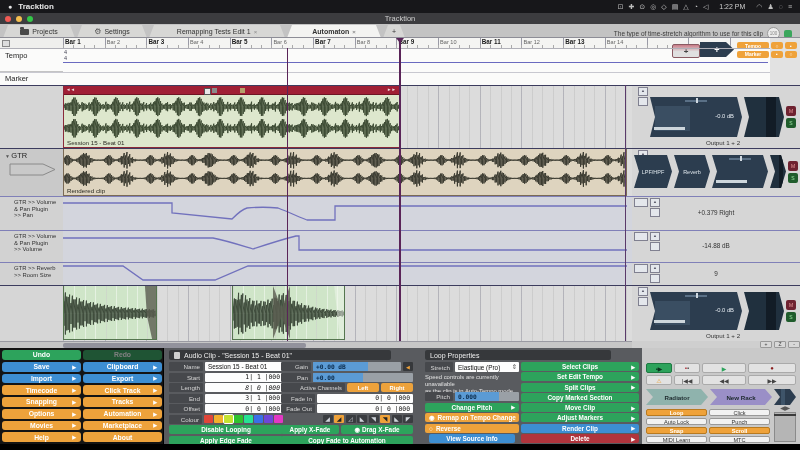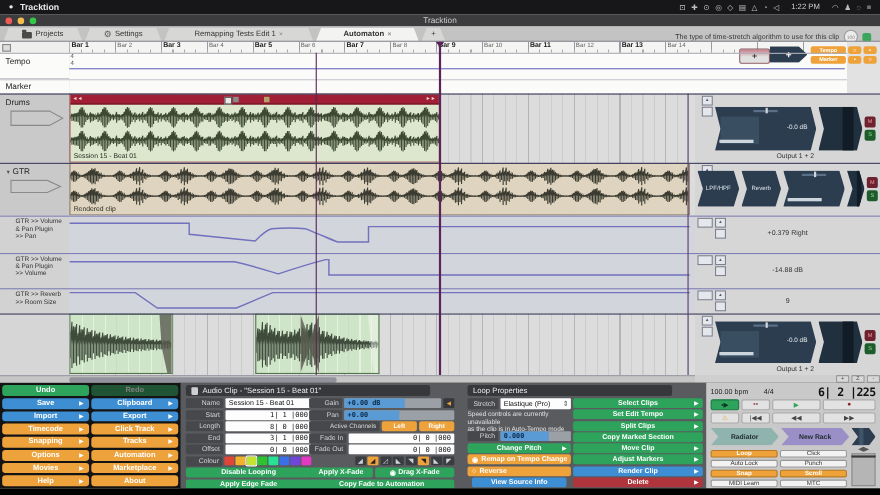--- a/index.html
+++ b/index.html
@@ -214,26 +214,20 @@
         <div class="bar-label even" style="left: 543.8px;">Bar 14</div>
       </div>
   </div>
 
   <div class="abs hdrcell whitelane" style="top:48px;height:24px;border-bottom:1px solid #c4c4c4;">
     <div class="tname">Tempo</div>
   </div>
   <div class="abs hdrcell whitelane" style="top:72px;height:13px;">
     <div class="tname" style="margin-top:2px;">Marker</div>
   </div>
-  <div class="abs hdrcell" style="top:85px;height:63px;">
-    <div class="tname">Drums</div>
-    <svg class="iobox" width="50" height="15">
-        <path d="M1,1 H36 L48,7.5 L36,14 H1 Z" fill="none" stroke="#8a8a8a"></path>
-      </svg>
-  </div>
   <div class="abs hdrcell" style="top:148px;height:48px;">
     <div class="tname"><span style="font-size:5px;color:#555;">▼ </span><span>GTR</span></div>
     <svg class="iobox" width="48" height="13">
         <path d="M1,1 H34 L46,6.5 L34,12 H1 Z" fill="none" stroke="#8a8a8a"></path>
       </svg>
   </div>
   <div class="abs hdrcell autohdr" style="top:196px;height:34px;">
     <div>GTR &gt;&gt; Volume</div>
     <div>&amp; Pan Plugin</div>
     <div>&gt;&gt; Pan</div>
@@ -546,21 +540,21 @@
           <div class="prow">
             <div class="plabel" style="width: 34px;">Name</div>
             <div class="pfield lft" style="flex: 1 1 0%;">Session 15 - Beat 01</div>
           </div>
           <div class="prow">
             <div class="plabel" style="width: 34px;">Start</div>
             <div class="pfield" style="flex: 1 1 0%;">1| 1 |000</div>
           </div>
           <div class="prow">
             <div class="plabel" style="width: 34px;">Length</div>
-            <div class="pfield" style="flex: 1 1 0%;">8| 0 |000</div>
+            <div class="pfield" style="flex: 1 1 0%; font-style: italic;">8| 0 |000</div>
           </div>
           <div class="prow">
             <div class="plabel" style="width: 34px;">End</div>
             <div class="pfield" style="flex: 1 1 0%;">3| 1 |000</div>
           </div>
           <div class="prow">
             <div class="plabel" style="width: 34px;">Offset</div>
             <div class="pfield" style="flex: 1 1 0%;">0| 0 |000</div>
           </div>
           <div class="prow">
@@ -719,25 +713,20 @@
             <span class="arr">▶</span>
           </div>
           <div class="gbtn redbtn">
             <span>Delete</span>
             <span class="arr">▶</span>
           </div>
         </div>
     </div>
 
     <div id="transport">
-      <div id="tp-row1">
-        <span id="tp-bpm">100.00 bpm</span>
-        <span id="tp-sig">4/4</span>
-        <span id="tp-pos">6| 2 |225</span>
-      </div>
       <div class="tpgrid" style="top:15px;">
         <div class="tpbtn go" style="width:26px;">
             <span style="color:#0c3320;">▪▶</span>
           </div>
         <div class="tpbtn" style="width:26px;">
             <span style="color:#b0343c;">▪</span>
             <span style="color:#555;">▪</span>
           </div>
         <div class="tpbtn" style="width:44px;color:#2da35c;">▶</div>
         <div class="tpbtn" style="flex:1;color:#8a1f1f;">●</div>

